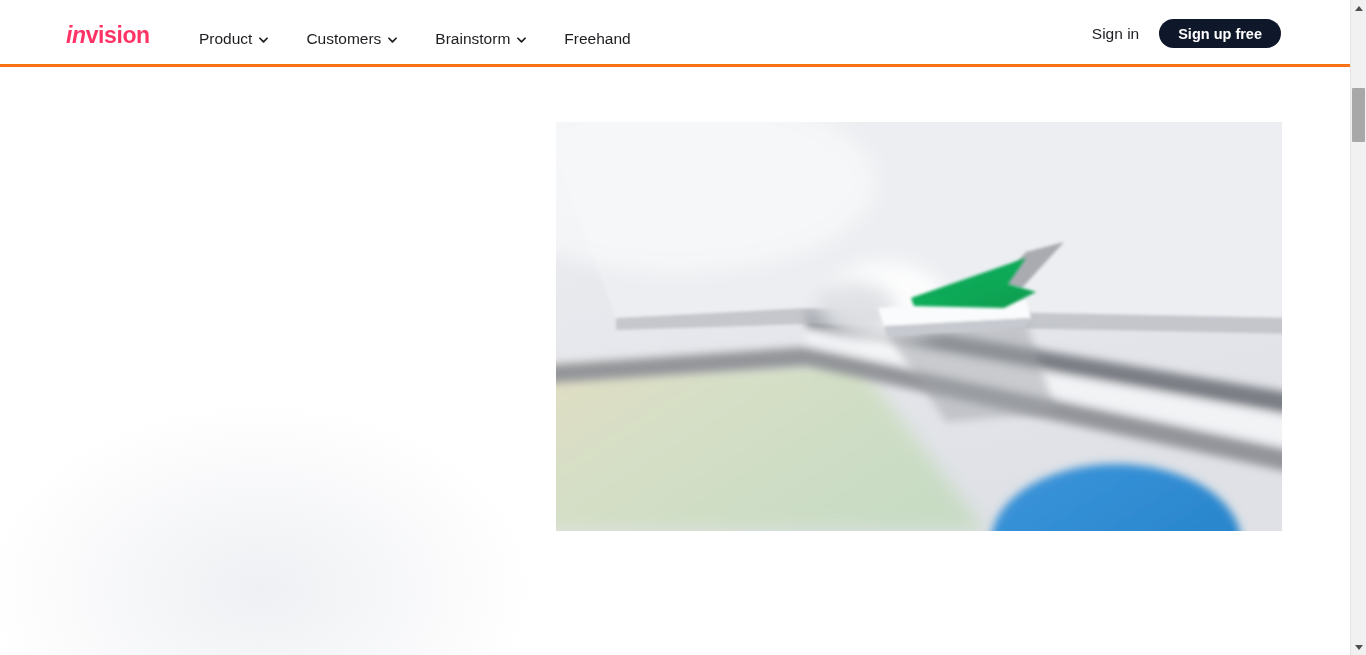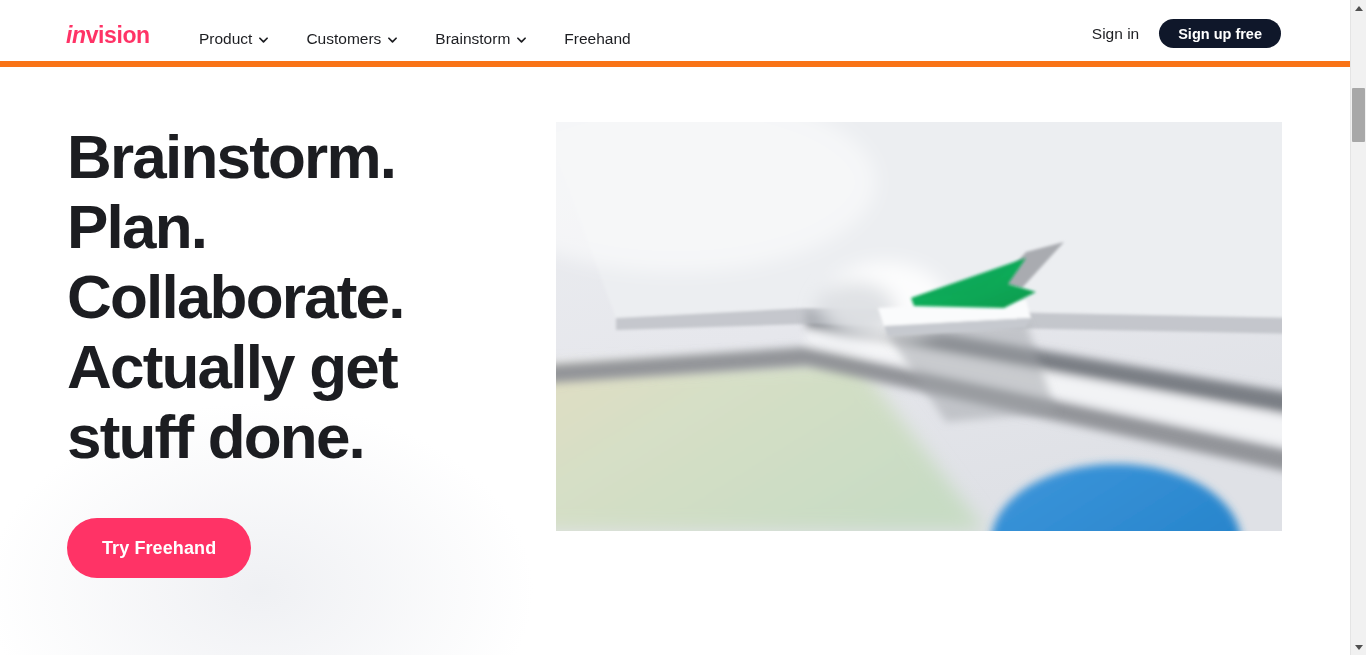--- a/index.html
+++ b/index.html
@@ -26,21 +26,21 @@
     background: #ffffff;
   }
 
   
   #site-header {
     position: absolute;
     left: 0; top: 0;
     width: 1350px;
     height: 67px;
     background: #ffffff;
-    border-bottom: 6px solid #f97316;
+    border-bottom: 3px solid #f97316;
     display: flex;
     align-items: center;
     z-index: 20;
   }
 
   #logo {
     position: absolute;
     left: 66px;
     top: 22px;
     font-size: 23px;
@@ -293,30 +293,20 @@
 
     <div id="header-actions">
       <a id="signin-link" href="#">Sign in</a>
       <button id="signup-button">Sign up free</button>
     </div>
 
   </header>
 
   <section id="hero">
 
-    <div id="hero-copy">
-      <h1 id="hero-heading">
-        <span class="hl">Brainstorm.</span>
-        <span class="hl">Plan.</span>
-        <span class="hl">Collaborate.</span>
-        <span class="hl">Actually get</span>
-        <span class="hl">stuff done.</span>
-      </h1>
-      <button id="cta-button">Try Freehand</button>
-    </div>
 
     <div id="hero-media">
       <svg viewBox="0 0 726 409" preserveAspectRatio="none">
         <defs>
           <linearGradient id="gSurface" x1="0" y1="0" x2="0.4" y2="1">
             <stop offset="0%" stop-color="#eceef1"></stop>
             <stop offset="55%" stop-color="#e6e7ec"></stop>
             <stop offset="100%" stop-color="#dfe1e6"></stop>
           </linearGradient>
           <linearGradient id="gField" x1="0" y1="0" x2="1" y2="0.6">

